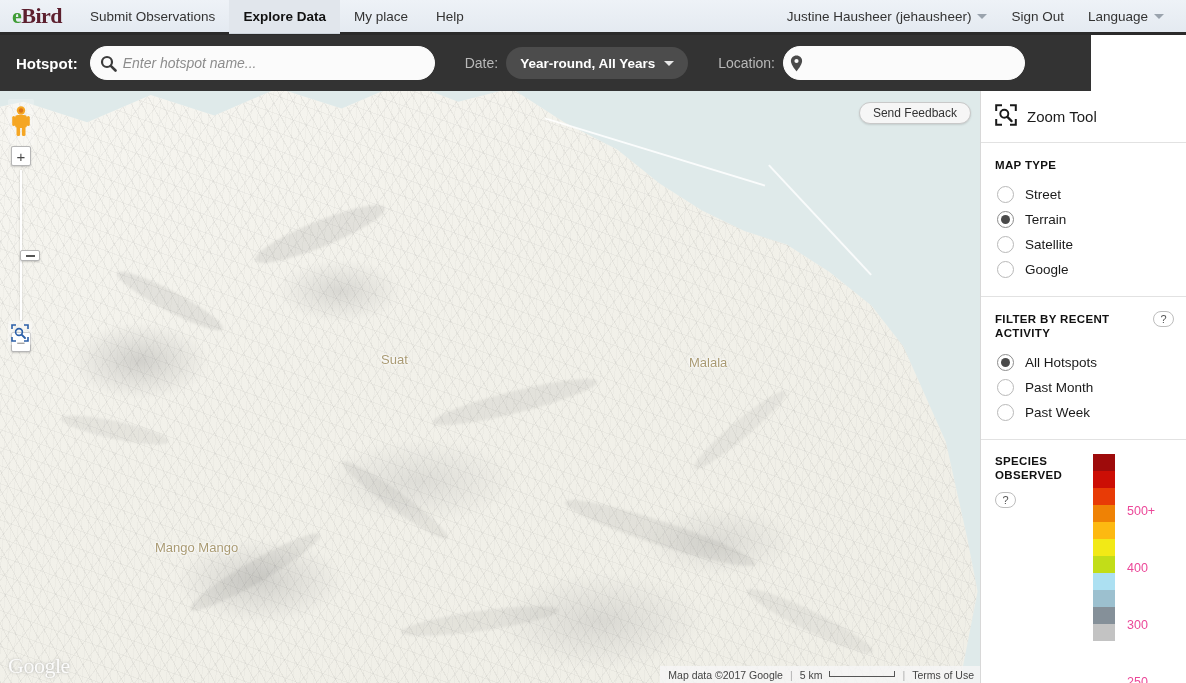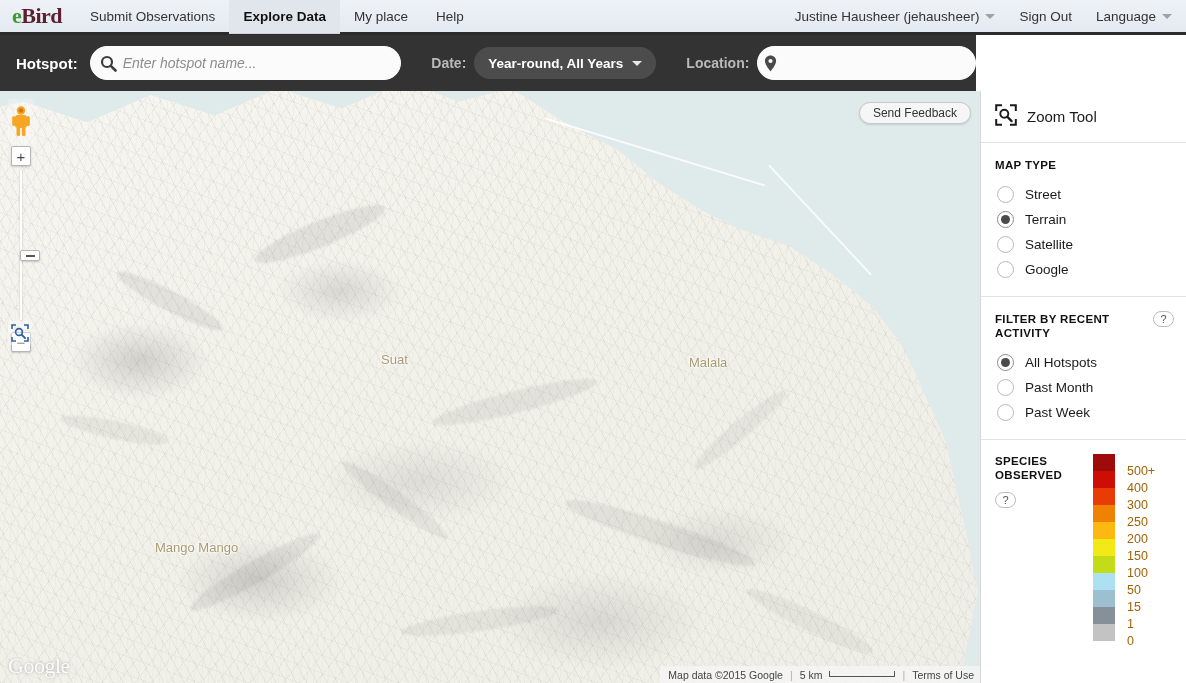--- a/index.html
+++ b/index.html
@@ -30,39 +30,39 @@
     font-size: 13.5px; color: #333;
     padding: 9px 14px 10px 14px;
     height: 35px; line-height: 17px;
     cursor: pointer; white-space: nowrap;
   }
   .navitem.active {
     background: #e1e6ec;
     font-weight: bold; color: #111;
     box-shadow: inset 0 -1px 0 #cdd4dc;
   }
-  .nav-right { margin-left: auto; display: flex; align-items: center; padding-right: 2px; }
+  .nav-right { margin-left: auto; display: flex; align-items: center; padding-right: 10px; }
   .nav-right .navitem { padding: 9px 12px 10px 12px; }
   .caret-dn {
     display: inline-block; width: 0; height: 0; margin-left: 6px;
     border-left: 5px solid transparent; border-right: 5px solid transparent;
     border-top: 5px solid #9aa3ad; vertical-align: middle;
   }
 
   
   .filterbar {
-    position: absolute; top: 35px; left: 0; width: 976px; height: 56px;
+    position: absolute; top: 35px; left: 0; width: 1091px; height: 56px;
     background: #333333;
     display: flex; align-items: center;
   }
   .fb-label {
     color: #ffffff; font-size: 15px; font-weight: bold;
     margin-left: 16px; margin-right: 12px; white-space: nowrap;
   }
-  .fb-label.dim { color: #b9b9b9; font-weight: bold; font-size: 14px; }
+  .fb-label.dim { color: #b9b9b9; font-weight: normal; font-size: 14px; }
   .pill-input {
     position: relative; height: 34px; border-radius: 17px;
     background: #fbfbfb; display: flex; align-items: center;
     border: 1px solid #fbfbfb;
   }
   #hotspot-input-wrap { width: 345px; }
   #location-input-wrap { width: 242px; }
   .pill-input input {
     border: none; outline: none; background: transparent;
     font-family: "Liberation Sans", sans-serif;
@@ -238,21 +238,21 @@
   }
   .help-abs { position: absolute; right: 12px; top: 14px; }
   .legend-wrap { display: flex; gap: 12px; padding: 14px 14px 0 14px; }
   .legend-left { width: 86px; }
   .legend-left .sb-title { }
   .legend-bar { display: flex; flex-direction: column; width: 22px; }
   .legend-bar span { display: block; width: 22px; height: 17px; }
   .legend-labels { display: flex; flex-direction: column; padding-top: 9px; }
   .legend-labels span {
     display: block; height: 17px; line-height: 17px;
-    font-size: 12.5px; color: #a16207;
+    font-size: 12.5px; color: #ec4899; margin-top: 40px;
   }
 </style>
 </head>
 <body>
 
 <div id="app">
 
   <div class="topnav">
     <div class="logo"><span class="e">e</span><span class="bird">Bird</span></div>
     <div class="navitem">Submit Observations</div>
@@ -347,21 +347,21 @@
         <circle cx="8" cy="8" r="3.4" fill="none" stroke="#2b5fa8" stroke-width="1.6"></circle>
         <line x1="10.6" y1="10.6" x2="14" y2="14" stroke="#2b5fa8" stroke-width="1.9" stroke-linecap="round"></line>
       </svg>
     </div>
 
     <div class="send-feedback">Send Feedback</div>
 
     <div class="gwatermark">Google</div>
 
     <div class="attrib">
-      <span>Map data ©2015 Google</span>
+      <span>Map data ©2017 Google</span>
       <span class="sep">|</span>
       <span>5 km</span>
       <span class="scalebar"></span>
       <span class="sep">|</span>
       <a href="#">Terms of Use</a>
     </div>
   </div>
 
   <div class="sidebar">
 

